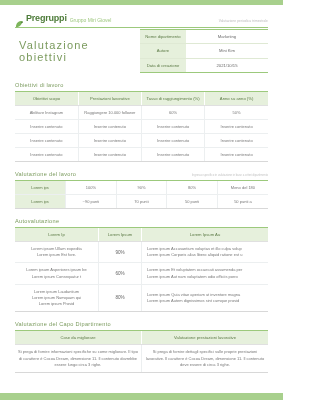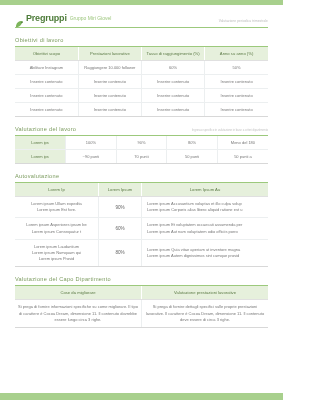--- a/index.html
+++ b/index.html
@@ -18,21 +18,21 @@
   }
   .bar-bottom {
     position: absolute; bottom: 0; left: 0; width: 283px; height: 7px;
     background: #a8d08d;
   }
 
   .content { position: absolute; top: 5px; left: 0; width: 283px; padding: 0 15px; }
 
   
   .hdr { display: flex; align-items: flex-end; justify-content: space-between; padding: 8px 0 4px; }
-  .brand { display: flex; align-items: center; gap: 2px; }
+  .brand { display: flex; align-items: flex-end; gap: 2px; }
   .leaf { width: 9px; height: 9px; position: relative; top: 1px; }
   .brand-name { font-size: 9px; font-weight: bold; color: #4e7c3a; letter-spacing: -.2px; }
   .brand-sub { font-size: 5px; color: #9ec77f; margin-left: 1px; }
   .hdr-note { font-size: 3.2px; color: #b9b9b9; letter-spacing: .1px; }
 
   .rule { height: 1px; background: #9cc97c; }
 
   
   .title-row { display: flex; align-items: stretch; margin-top: 1px; }
   .doc-title {
@@ -100,20 +100,39 @@
             <path d="M8.5 1.2 L6 3.5 L8.6 3.2 Z" fill="#4e7c3a"></path>
           </svg>
         </span>
         <span class="brand-name">Pregruppi</span>
         <span class="brand-sub">Gruppo Miri Giovel</span>
       </div>
       <div class="hdr-note">Valutazione periodica trimestrale</div>
     </div>
     <div class="rule"></div>
 
+    <div class="title-row">
+      <div class="doc-title">Valutazione obiettivi</div>
+      <table class="info-table">
+        <tbody>
+          <tr>
+            <td class="k">Nome dipartimento</td>
+            <td>Marketing</td>
+          </tr>
+          <tr>
+            <td class="k">Autore</td>
+            <td>Mini Kim</td>
+          </tr>
+          <tr>
+            <td class="k">Data di creazione</td>
+            <td>2021/10/15</td>
+          </tr>
+        </tbody>
+      </table>
+    </div>
 
     <div class="section">
       <div class="sec-head">
         <div class="sec-title">Obiettivi di lavoro</div>
       </div>
       <div class="sec-rule"></div>
       <table class="grid">
         <thead>
           <tr>
             <th>Obiettivi scopo</th>

